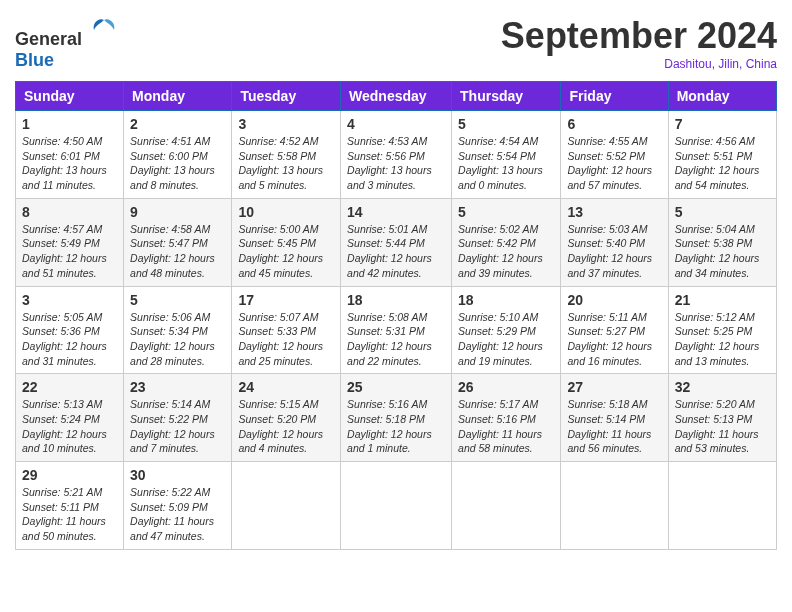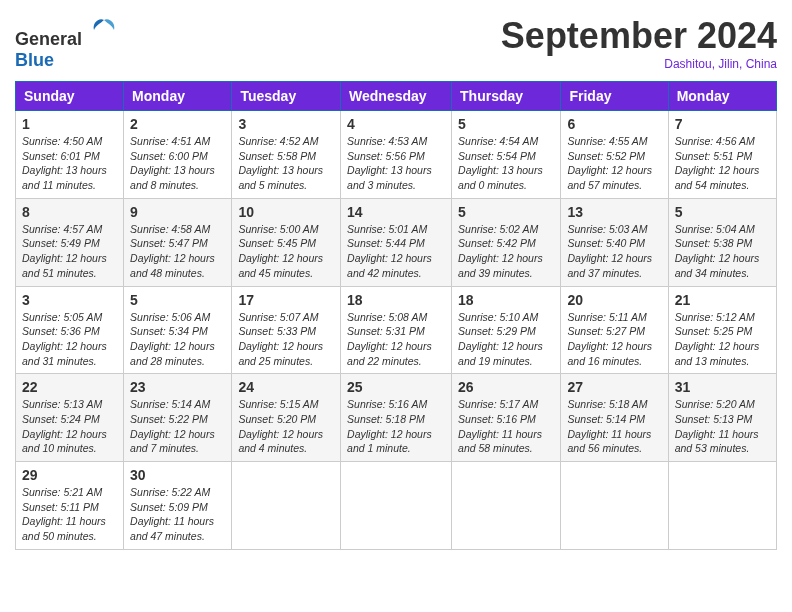--- a/index.html
+++ b/index.html
@@ -339,21 +339,21 @@
       </td>
         <td>
         <span class="day-num">27</span>
         <div class="day-info">
           Sunrise: 5:18 AM<br>
           Sunset: 5:14 PM<br>
           Daylight: 11 hours and 56 minutes.
         </div>
       </td>
         <td>
-        <span class="day-num">31</span>
+        <span class="day-num">32</span>
         <div class="day-info">
           Sunrise: 5:20 AM<br>
           Sunset: 5:13 PM<br>
           Daylight: 11 hours and 53 minutes.
         </div>
       </td>
       </tr>
       <tr>
         <td>
         <span class="day-num">29</span>

